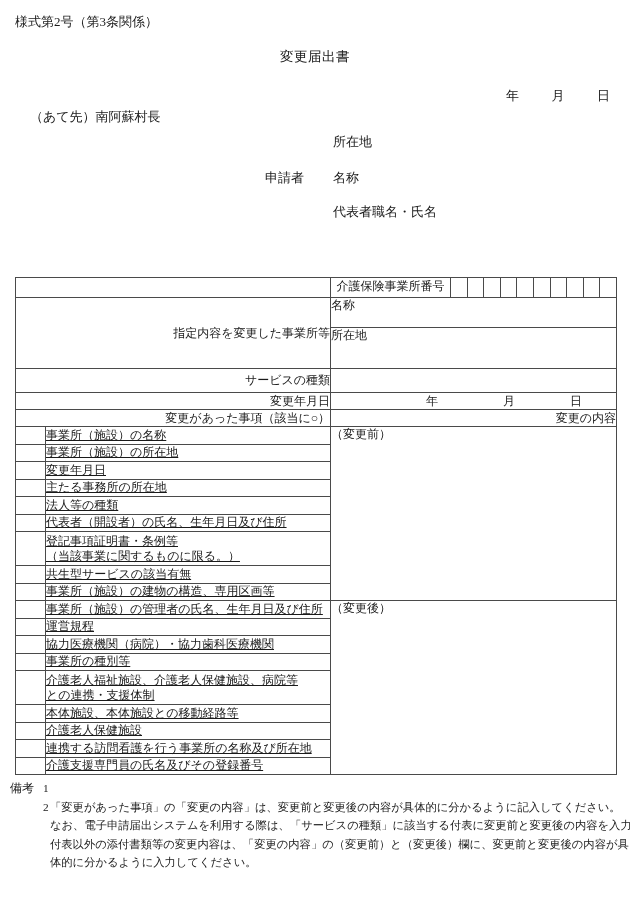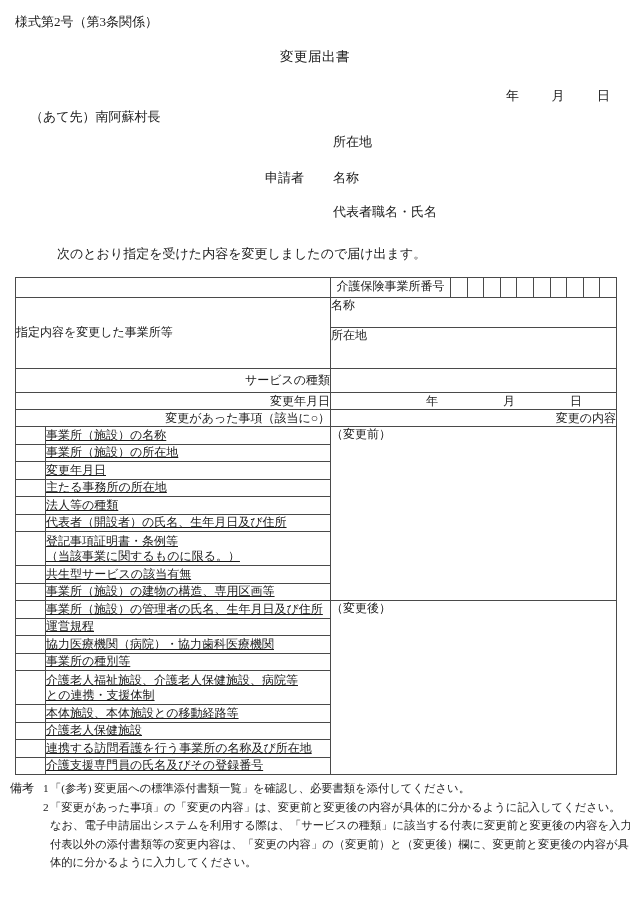--- a/index.html
+++ b/index.html
@@ -28,21 +28,21 @@
     padding:0;overflow:hidden;
   }
   td.ghost{border:none;}
   tr.r-a{height:20px;} tr.r-b{height:30px;} tr.r-c{height:41px;}
   tr.r-d{height:24px;} tr.r-e{height:17px;} tr.r-f{height:17px;}
   tr.s{height:17.5px;} tr.d{height:34px;}
   td.onum{text-align:center;font-size:12px;font-family:Liberation Mono, monospace;}
   td.dg{border-left:1px dashed #999;}
   td.dg-first{border-left:1px solid #4a4a4a;}
   td.hd{text-align:right;font-size:12.5px;}
-  td.big{text-align:left;font-size:13px;font-family:Liberation Mono, monospace;}
+  td.big{text-align:right;font-size:13px;}
   td.val{vertical-align:top;padding:3px 6px 0 6px;font-size:12.5px;}
   td.datecell{font-size:12.5px;}
   td.datecell .u1{margin-left:95px;} td.datecell .u2{margin-left:62px;} td.datecell .u3{margin-left:52px;}
   td.it{padding-left:7px;font-size:12px;text-decoration:underline;}
   td.chk{}
   td.vcell{vertical-align:top;padding:2px 6px 0 6px;font-size:12.5px;}
 
   .notes{position:absolute;left:10px;top:779px;width:610px;display:flex;
          font-size:11.3px;line-height:18.5px;}
   .notes-label{width:33px;flex:0 0 33px;font-size:12px;}
@@ -62,21 +62,20 @@
     <span>年</span>
     <span>月</span>
     <span>日</span>
   </div>
 
   <div class="abs addressee">（あて先）南阿蘇村長</div>
   <div class="abs f-address">所在地</div>
   <div class="abs applicant-label">申請者</div>
   <div class="abs f-name">名称</div>
   <div class="abs f-rep">代表者職名・氏名</div>
-  <div class="abs declaration">次のとおり指定を受けた内容を変更しましたので届け出ます。</div>
 
   <table class="form">
     <colgroup>
       <col style="width:30px">
         <col style="width:285px">
         <col style="width:120px">
       <col style="width:16.6px">
         <col style="width:16.6px">
         <col style="width:16.6px">
         <col style="width:16.6px">
@@ -253,23 +252,20 @@
           </td>
     </tr>
   </tbody>
     </table>
 
   <div class="notes">
     <div class="notes-label">備考</div>
     <div class="notes-items">
       <div class="note">
         <span class="note-num">1</span>
-        <div class="note-lines">
-          <div>「(参考) 変更届への標準添付書類一覧」を確認し、必要書類を添付してください。</div>
-        </div>
       </div>
       <div class="note">
         <span class="note-num">2</span>
         <div class="note-lines">
           <div>「変更があった事項」の「変更の内容」は、変更前と変更後の内容が具体的に分かるように記入してください。</div>
           <div>なお、電子申請届出システムを利用する際は、「サービスの種類」に該当する付表に変更前と変更後の内容を入力、</div>
           <div>付表以外の添付書類等の変更内容は、「変更の内容」の（変更前）と（変更後）欄に、変更前と変更後の内容が具</div>
           <div>体的に分かるように入力してください。</div>
         </div>
       </div>

